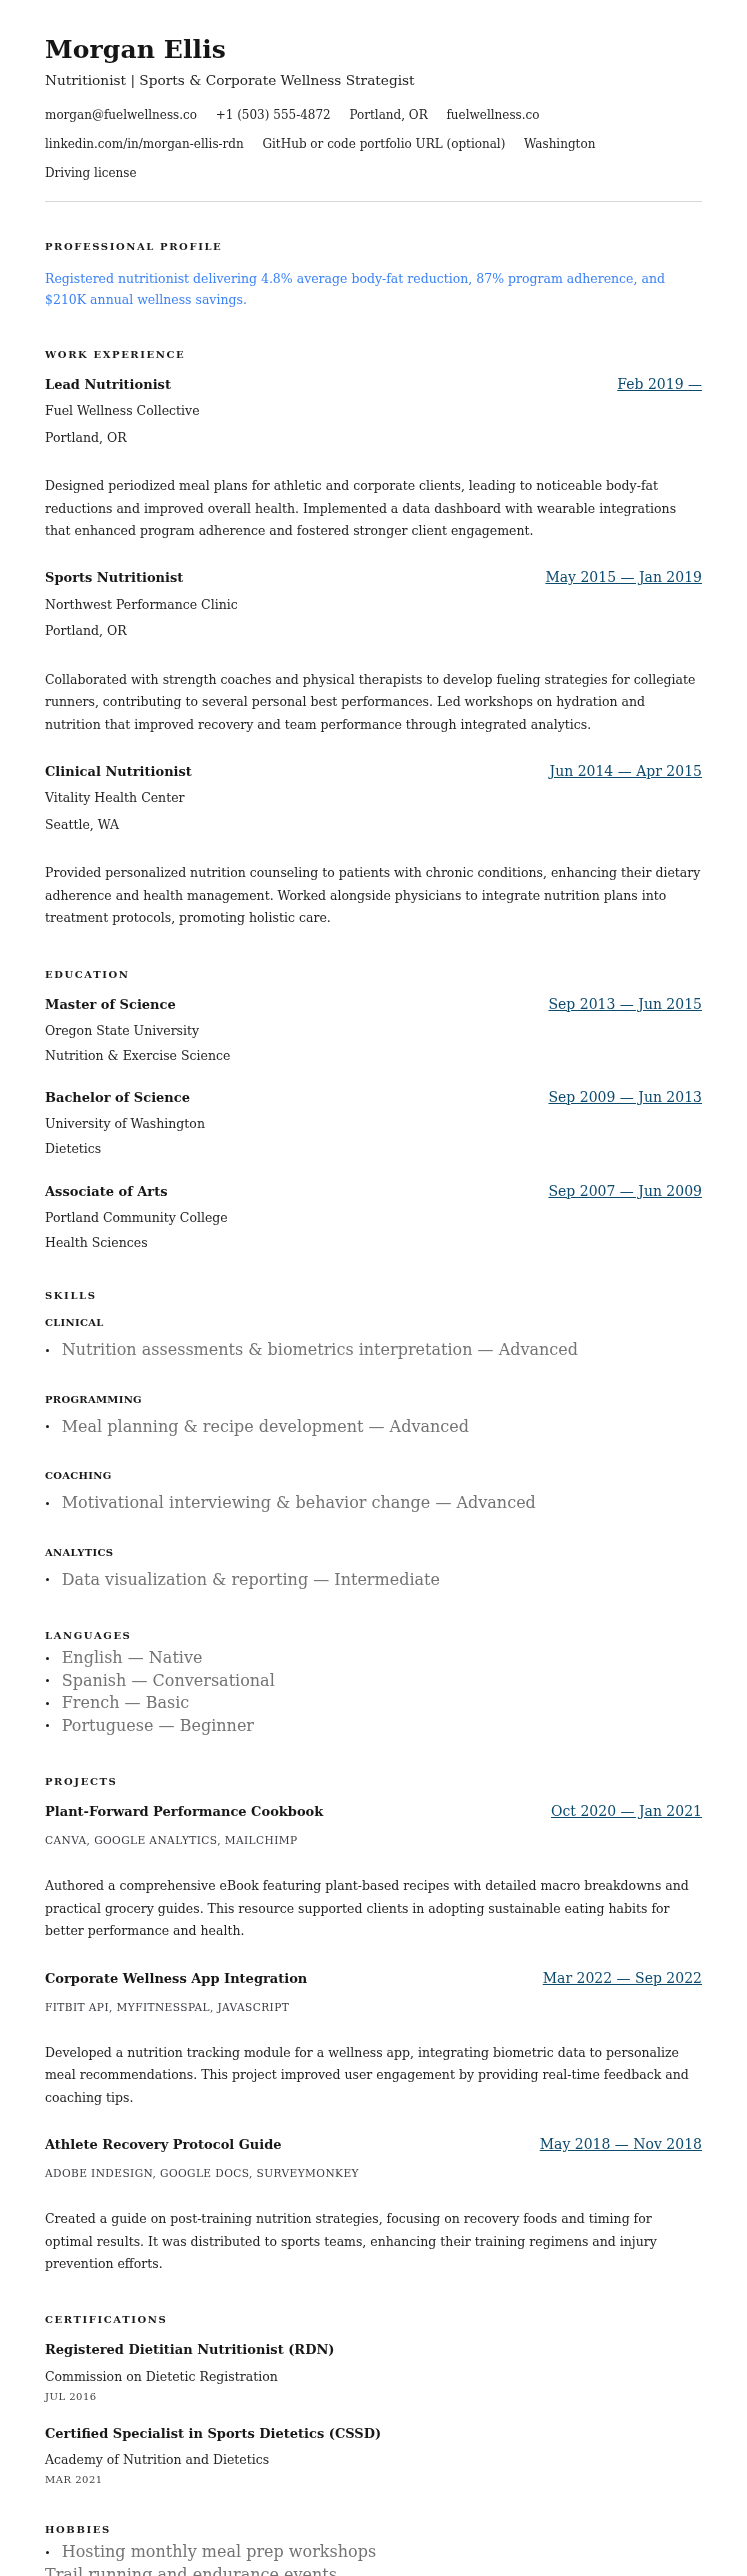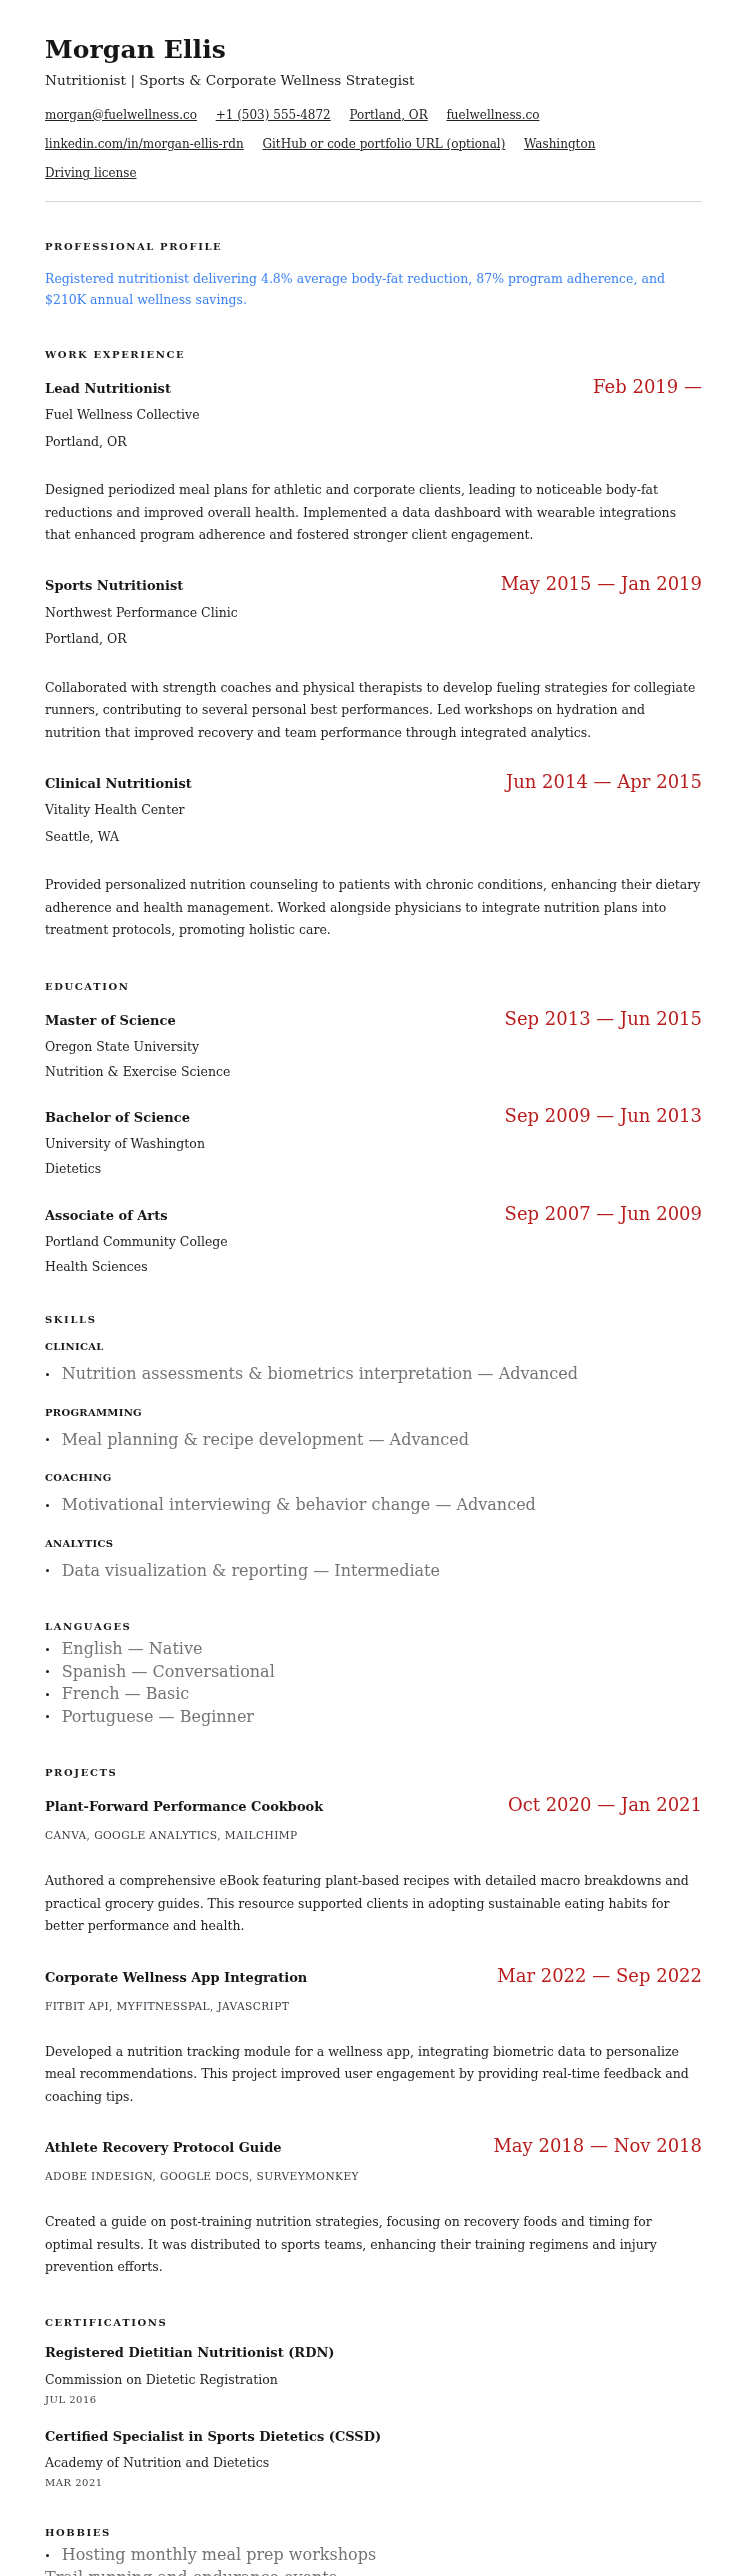--- a/index.html
+++ b/index.html
@@ -11,46 +11,46 @@
     font-family: "DejaVu Serif", "Liberation Serif", serif;
     color: #222222;
     -webkit-font-smoothing: antialiased;
   }
   .page { padding: 35px 45px 44px 45px; }
 
   
   .name { font-size: 25px; font-weight: 700; color: #161616; line-height: 1.2; letter-spacing: 0.1px; }
   .subtitle { margin-top: 6.2px; font-size: 13.7px; color: #242424; line-height: 18.7px; }
   .contact { margin-top: 16px; }
-  .contact-row { display: flex; flex-wrap: wrap; column-gap: 18.7px; font-size: 12px; line-height: 18px; color: #242424; margin-top: 11.2px; text-decoration: underline; }
+  .contact-row { display: flex; flex-wrap: wrap; column-gap: 18.7px; font-size: 12px; line-height: 18px; color: #242424; margin-top: 11.2px; }
   .contact-row:first-child { margin-top: 0; }
   .divider { border: none; border-top: 1.2px solid #d6d6da; margin-top: 18.7px; }
 
   
   .section { margin-top: 39px; }
   .section-heading { font-size: 10px; font-weight: 700; letter-spacing: 1.6px; color: #1b1b1b; }
   .profile-text { margin-top: 16px; font-size: 12.5px; line-height: 21px; color: #3b82f6; }
 
   
   .entry { margin-top: 16px; }
   .entry + .entry { margin-top: 27px; }
   .entry-head { display: flex; justify-content: space-between; align-items: baseline; }
   .entry-title { font-size: 13px; font-weight: 700; color: #171717; line-height: 18.7px; }
-  .entry-date { font-size: 18px; color: #b91c1c; white-space: nowrap; }
+  .entry-date { font-size: 14px; color: #0c4a6e; white-space: nowrap; text-decoration: underline; }
   .entry-sub { margin-top: 7.5px; font-size: 12.5px; color: #242424; line-height: 17.4px; }
   .entry-sub2 { margin-top: 9.3px; font-size: 12.5px; color: #242424; line-height: 17.4px; }
   .entry-desc { margin-top: 29px; font-size: 12.5px; line-height: 22.4px; color: #222222; }
   .entry-stack { margin-top: 12.5px; font-size: 10.6px; letter-spacing: 0.4px; color: #3a3a42; }
   .entry-certdate { margin-top: 6.2px; font-size: 10px; letter-spacing: 0.5px; color: #3f3f3f; }
   .edu.entry + .edu.entry { margin-top: 25px; }
   .cert.entry + .cert.entry { margin-top: 22.4px; }
 
   
   .skill-group { margin-top: 16px; }
-  .skill-group + .skill-group { margin-top: 21px; }
+  .skill-group + .skill-group { margin-top: 32px; }
   .skill-label { font-size: 10px; font-weight: 700; letter-spacing: 0.3px; color: #171717; }
   .bullet-list { margin-top: 11.2px; }
   .bullet-item { display: flex; align-items: flex-start; font-size: 16px; line-height: 22.4px; color: #737373; }
   .bullet-dot { flex: 0 0 auto; width: 3.1px; height: 3.1px; border-radius: 50%; background: #1b1b1b; margin: 9.3px 13px 0 0.6px; }
   .plain-list { margin-top: 6px; }
 </style>
 </head>
 <body>
 
 <div class="page">

